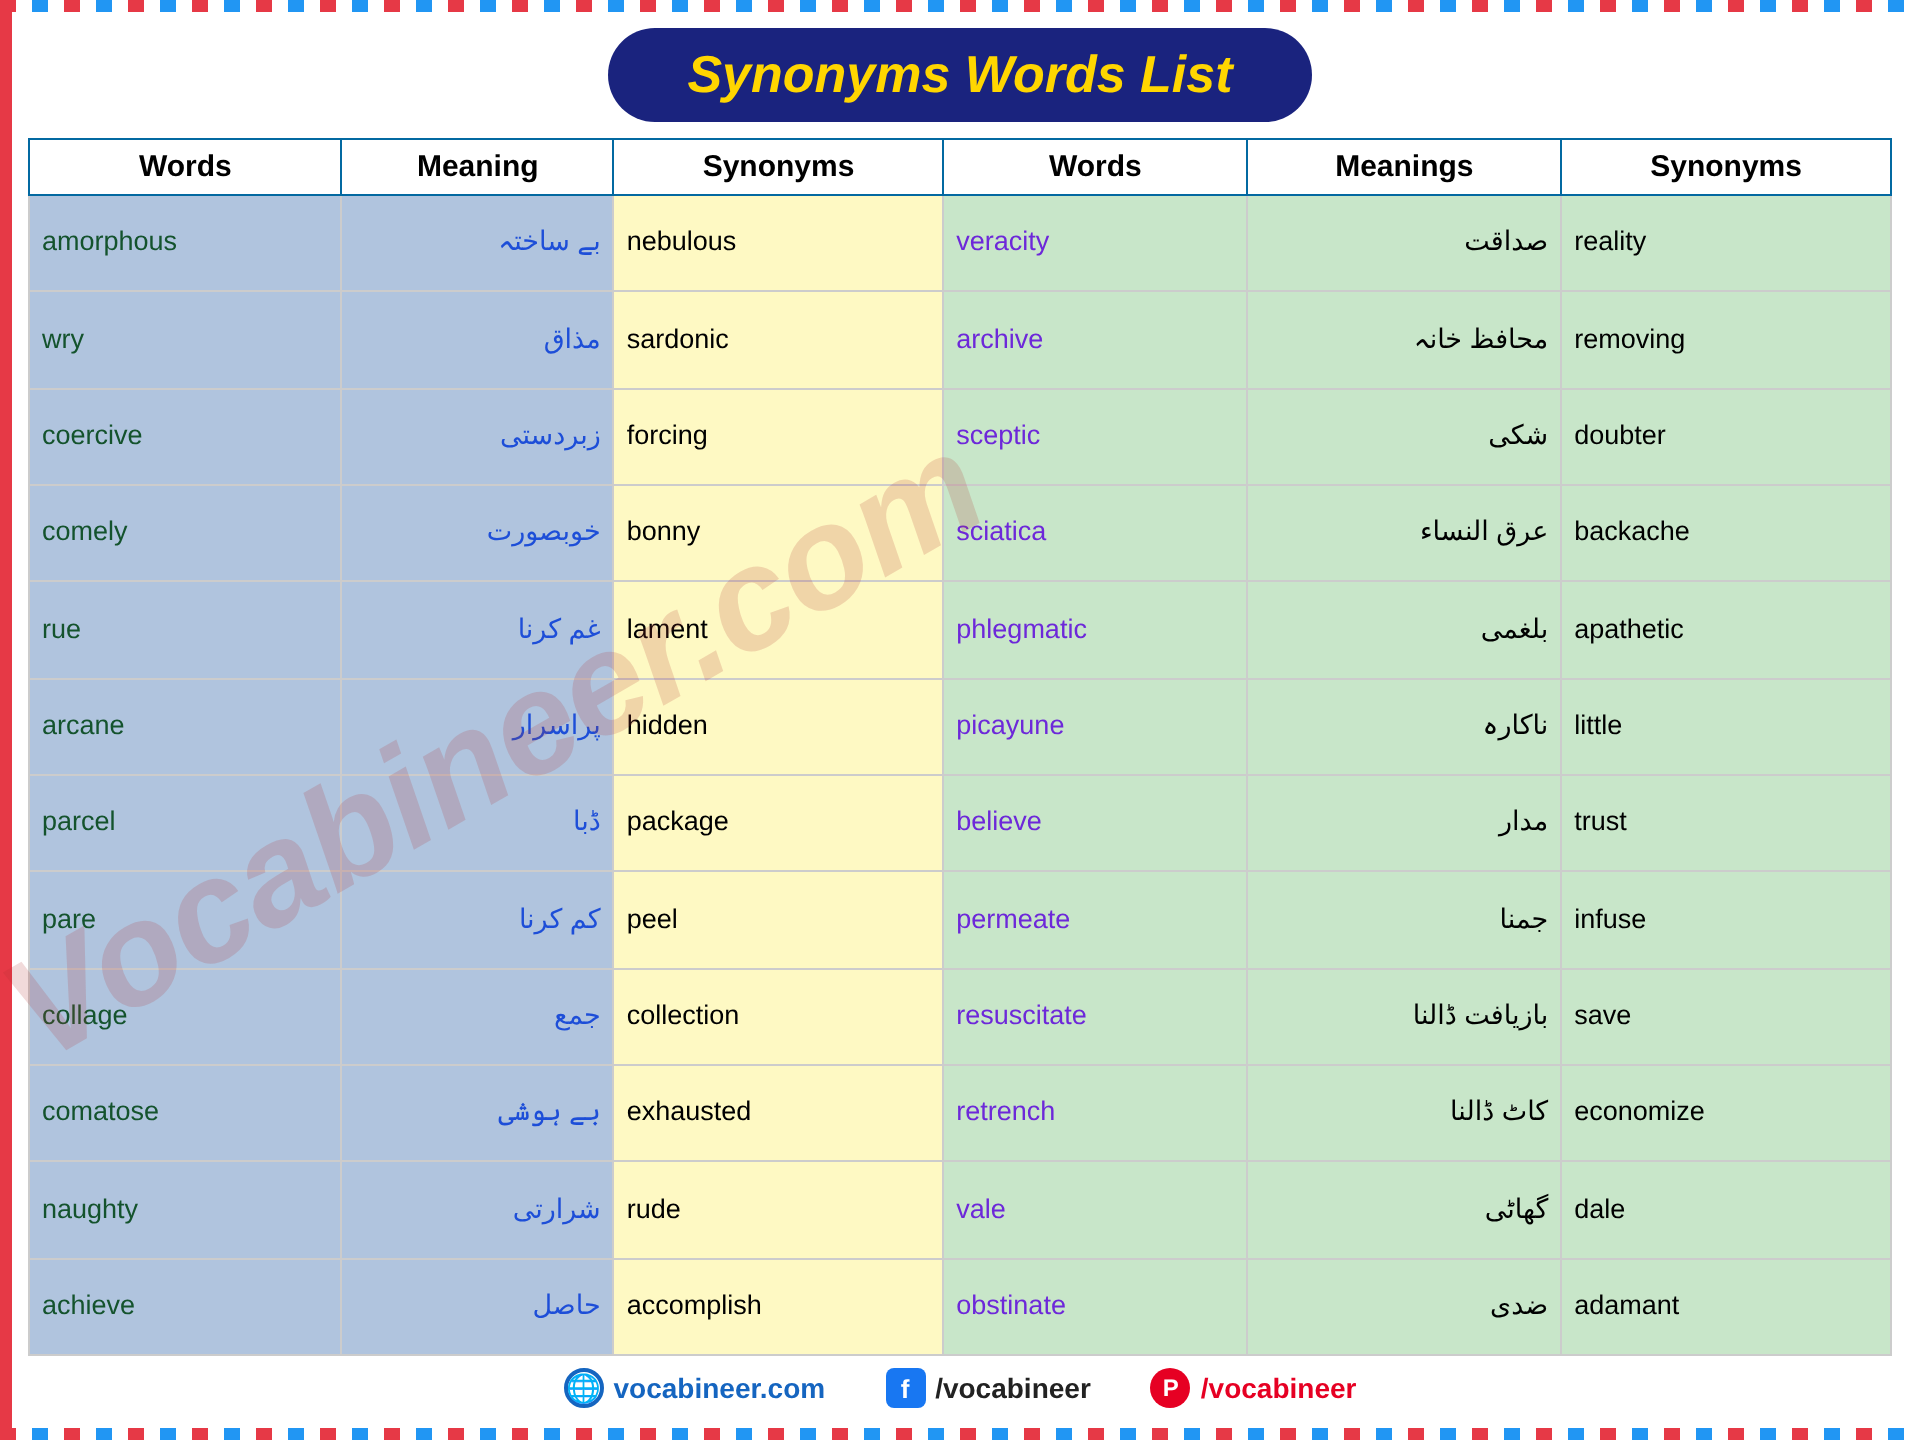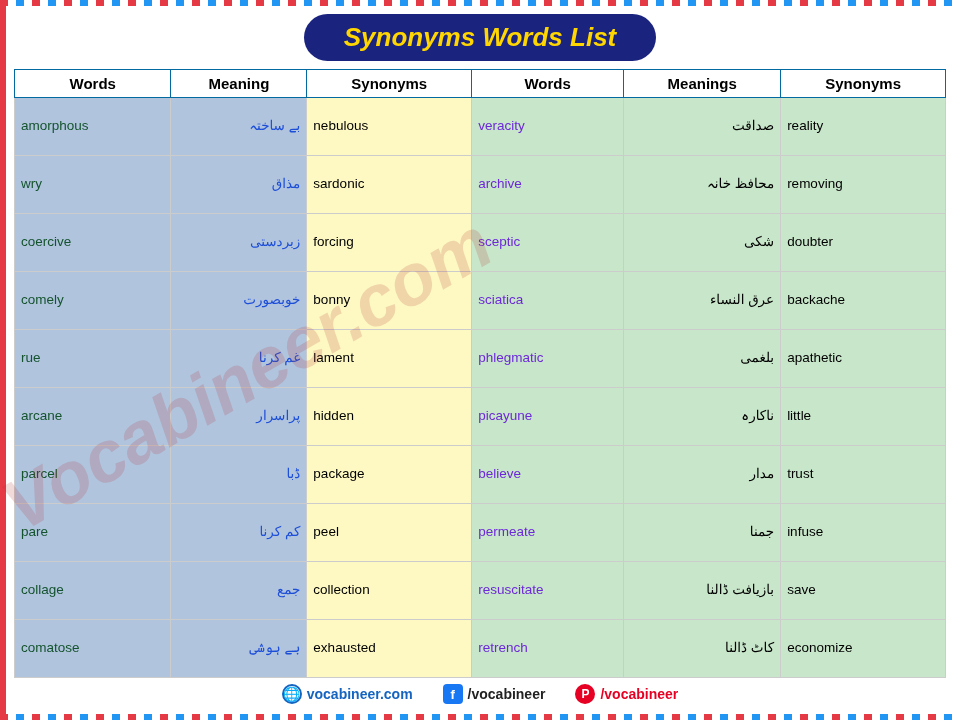--- a/index.html
+++ b/index.html
@@ -253,20 +253,36 @@
               <td class="syn-col2">save</td>
             </tr>
             <tr>
               <td class="words-col">comatose</td>
               <td class="meaning-col">بے ہوشی</td>
               <td class="syn-col">exhausted</td>
               <td class="words-col2">retrench</td>
               <td class="meaning-col2">کاٹ ڈالنا</td>
               <td class="syn-col2">economize</td>
             </tr>
+            <tr>
+              <td class="words-col">naughty</td>
+              <td class="meaning-col">شرارتی</td>
+              <td class="syn-col">rude</td>
+              <td class="words-col2">vale</td>
+              <td class="meaning-col2">گھاٹی</td>
+              <td class="syn-col2">dale</td>
+            </tr>
+            <tr>
+              <td class="words-col">achieve</td>
+              <td class="meaning-col">حاصل</td>
+              <td class="syn-col">accomplish</td>
+              <td class="words-col2">obstinate</td>
+              <td class="meaning-col2">ضدی</td>
+              <td class="syn-col2">adamant</td>
+            </tr>
           </tbody>
       </table>
     </div>
 
     <div class="footer">
       <div class="footer-item">
         <span class="footer-globe">🌐</span>
         <span class="footer-text-blue">vocabineer.com</span>
       </div>
       <div class="footer-item">

